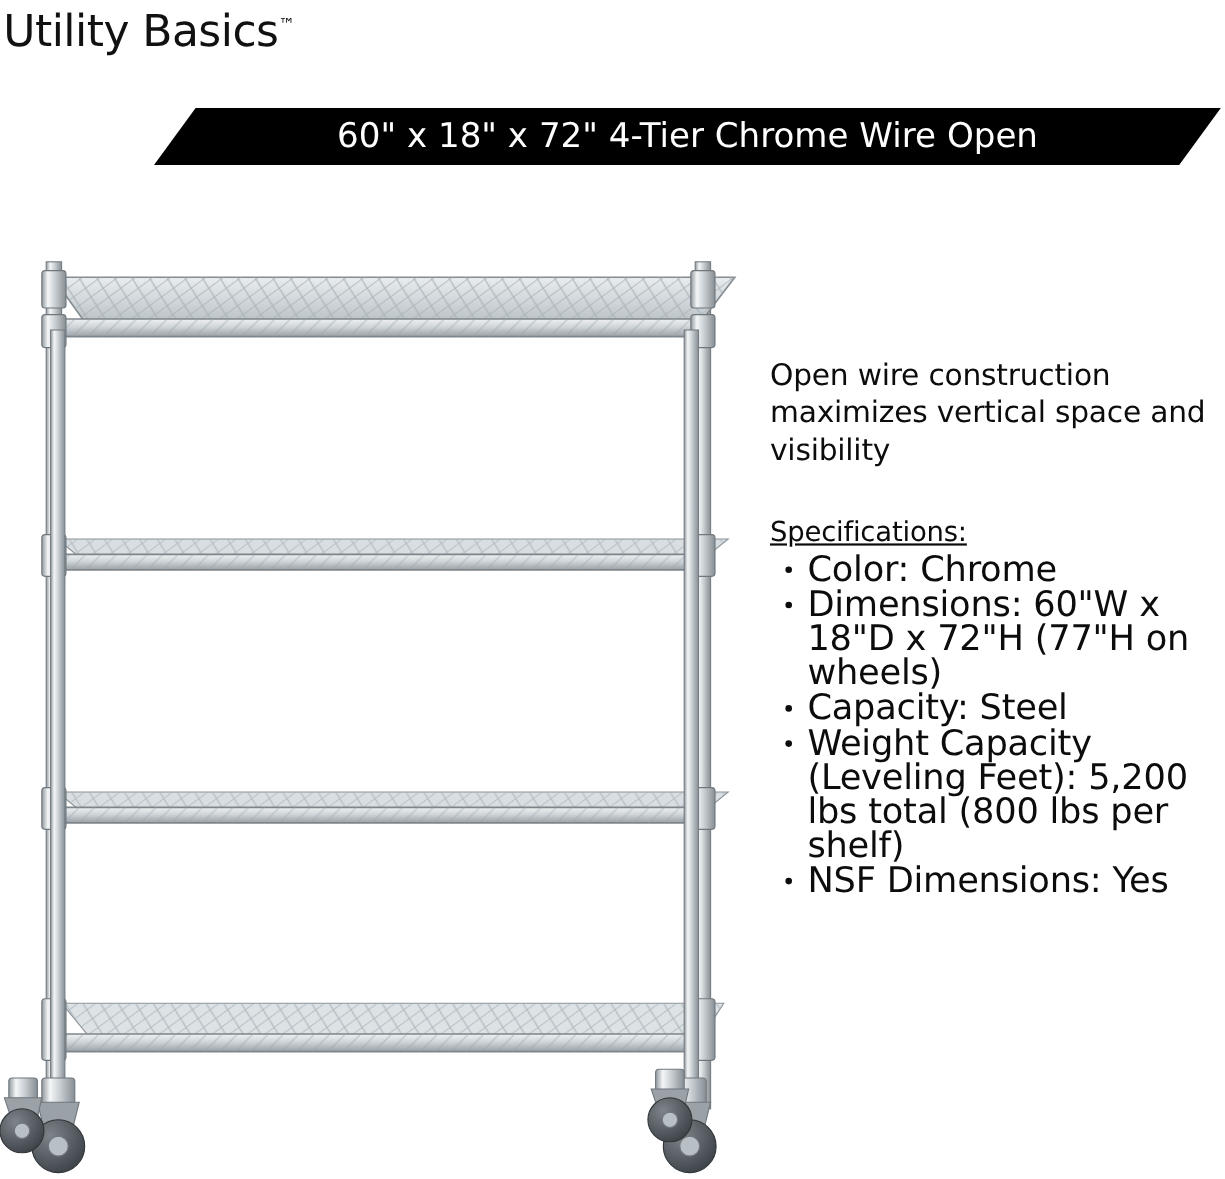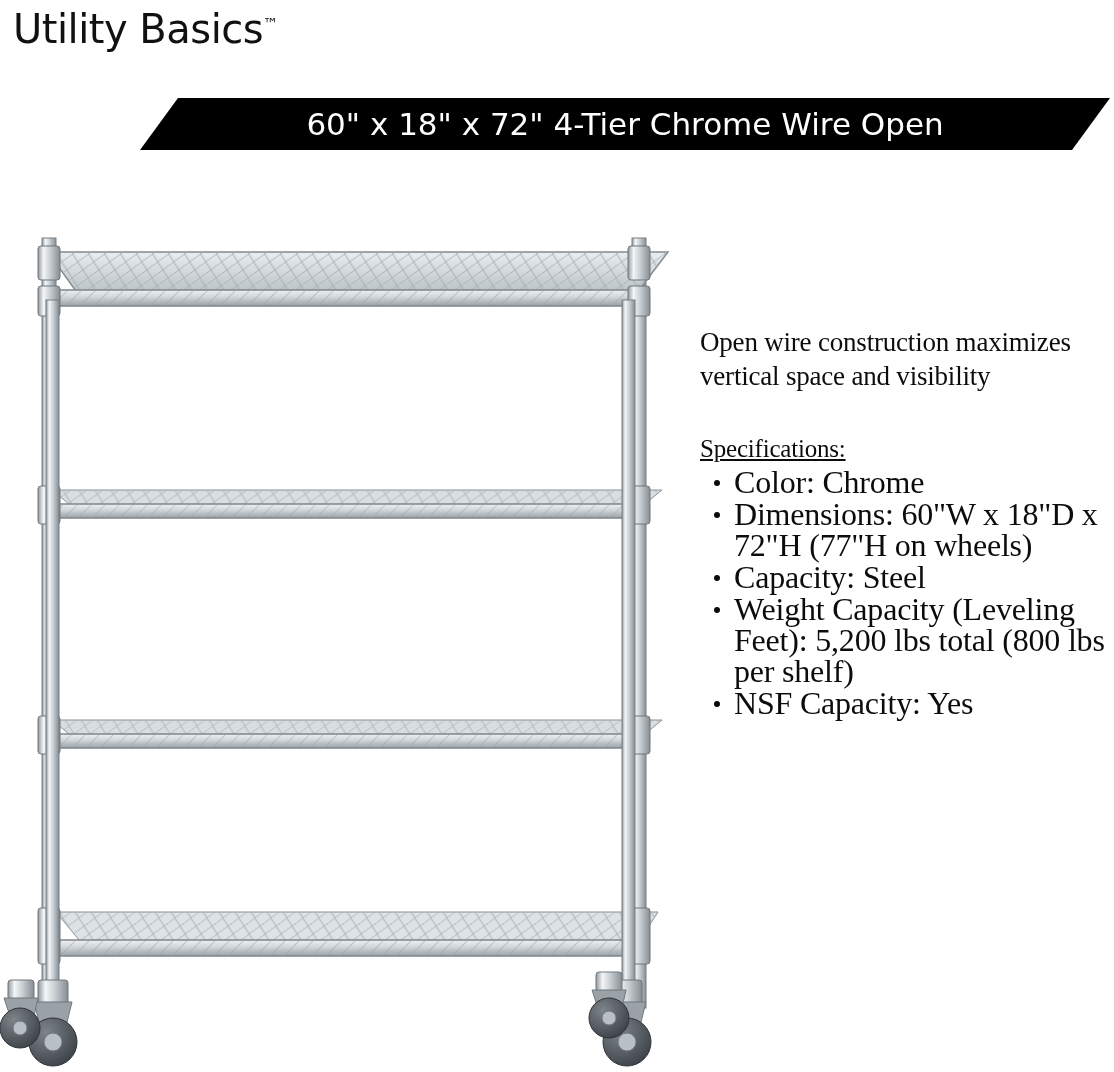--- a/index.html
+++ b/index.html
@@ -11,21 +11,21 @@
     height: 1072px;
     background: #ffffff;
     font-family: "DejaVu Sans", sans-serif;
     overflow: hidden;
     position: relative;
   }
 
   
   .brand {
     position: absolute;
-    left: 13px;
+    left: 3px;
     top: 6px;
     font-size: 40px;
     letter-spacing: -0.5px;
     color: #111;
     font-family: "DejaVu Sans", sans-serif;
     white-space: nowrap;
   }
   .brand .tm {
     font-size: 15px;
     vertical-align: super;
@@ -58,21 +58,20 @@
   }
   .banner-text b { font-weight: normal; }
 
   
   .right-col {
     position: absolute;
     left: 700px;
     top: 325px;
     width: 408px;
     color: #0c0c0c;
-    font-family: Liberation Serif, serif;
   }
   .headline {
     font-size: 27px;
     line-height: 34px;
     margin: 0 0 42px 0;
     letter-spacing: -0.2px;
   }
   .spec-title {
     font-size: 25px;
     text-decoration: underline;
@@ -224,15 +223,15 @@
 </div>
 
 <div class="right-col">
   <p class="headline">Open wire construction maximizes vertical space and visibility</p>
   <p class="spec-title">Specifications:</p>
   <ul class="specs">
     <li>Color: Chrome</li>
     <li>Dimensions: 60"W x 18"D x 72"H (77"H on wheels)</li>
     <li>Capacity: Steel</li>
     <li>Weight Capacity (Leveling Feet): 5,200 lbs total (800 lbs per shelf)</li>
-    <li>NSF Capacity: Yes</li>
+    <li>NSF Dimensions: Yes</li>
   </ul>
 </div>
 
 </body></html>

